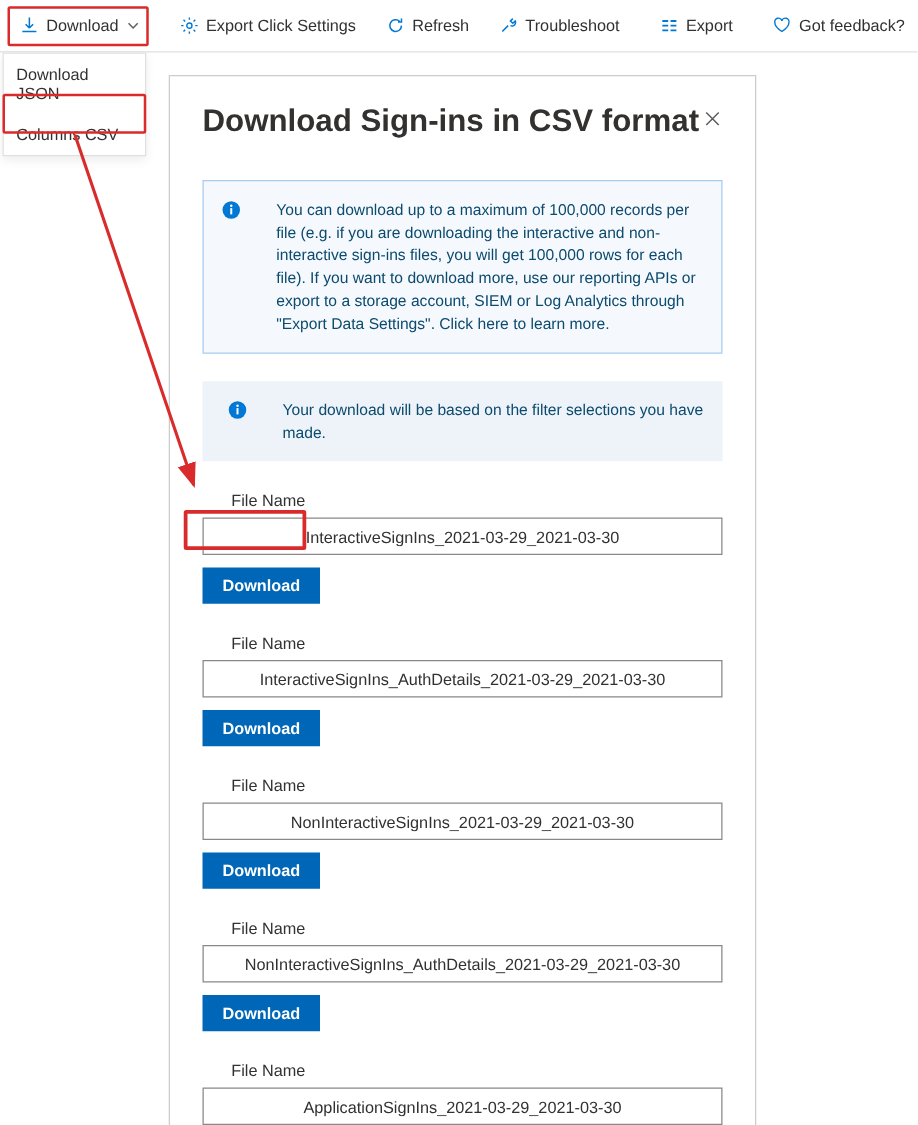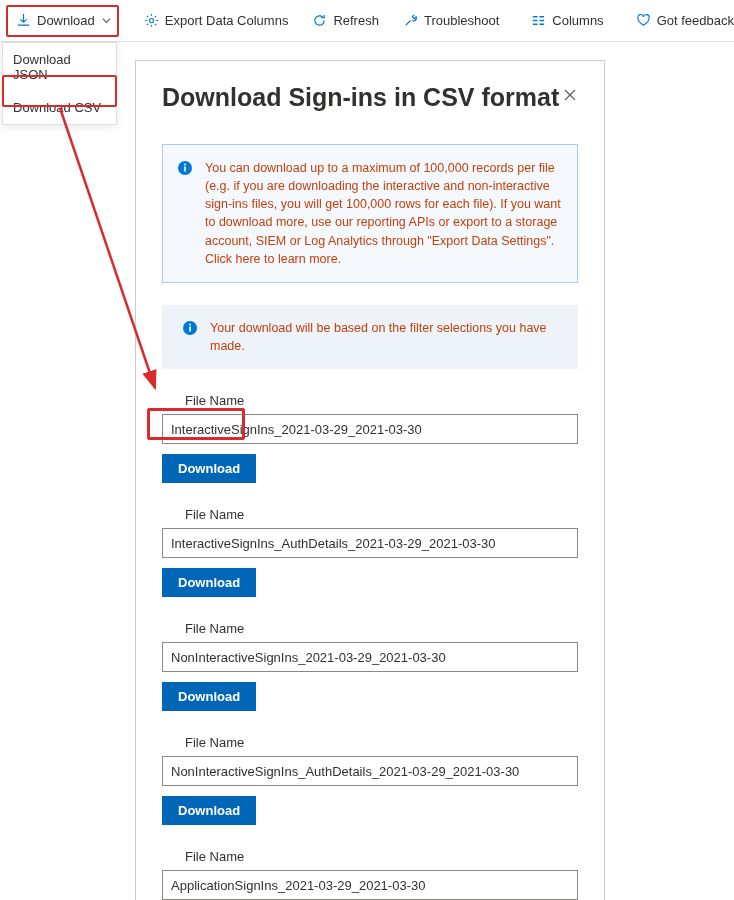--- a/index.html
+++ b/index.html
@@ -89,25 +89,25 @@
     }
     .panel-title {
       font-size: 25px;
       font-weight: 600;
       color: #323130;
     }
     .close { cursor: pointer; font-size: 18px; color:#605e5c; }
     .panel-body { padding: 0 26px 20px 26px; }
     .infobox {
       display: flex;
-      gap: 12px;
+      gap: 28px;
       padding: 14px 14px;
       background: #f5f9fd;
       font-size: 12.5px;
-      color: #c2410c;
+      color: #0c4a6e;
       line-height: 1.45;
     }
     .infobox .icn { flex: 0 0 auto; margin-top: 1px; }
     .infobox.first {
       border: 1px solid #a8cdf0;
       margin-top: 18px;
     }
     .infobox.second {
       background: #edf3f9;
       margin-top: 22px;
@@ -116,20 +116,21 @@
     .section { margin-top: 24px; }
     .label { font-size: 13px; color:#323130; margin-bottom: 6px; margin-left: 23px; }
     .input {
       width: 100%;
       border: 1px solid #8a8886;
       padding: 6px 8px;
       font-size: 13px;
       color: #323130;
       font-family: inherit;
       height: 30px;
+      text-align: center;
     }
     .dlbtn {
       display: inline-block;
       margin-top: 10px;
       background: #0067b8;
       color: #fff;
       font-weight: 600;
       font-size: 13px;
       border: none;
       padding: 7px 16px;
@@ -154,53 +155,53 @@
     <svg width="11" height="11" viewBox="0 0 12 12">
         <path fill="none" stroke="#605e5c" stroke-width="1.3" d="M2 4l4 4 4-4"></path>
       </svg>
   </div>
   <div class="tb-sep"></div>
   <div class="tb-item">
     <svg width="15" height="15" viewBox="0 0 16 16">
         <circle cx="8" cy="8" r="2.2" fill="none" stroke="#0078d4" stroke-width="1.2"></circle>
         <path fill="none" stroke="#0078d4" stroke-width="1.2" d="M8 1v2M8 13v2M1 8h2M13 8h2M3 3l1.4 1.4M11.6 11.6L13 13M13 3l-1.4 1.4M4.4 11.6L3 13"></path>
       </svg>
-    <span class="lbl">Export Data Columns</span>
+    <span class="lbl">Export Click Settings</span>
   </div>
   <div class="tb-item">
     <svg width="15" height="15" viewBox="0 0 16 16">
         <path fill="none" stroke="#0078d4" stroke-width="1.3" d="M13 8a5 5 0 11-1.6-3.7M13 2v3h-3"></path>
       </svg>
     <span class="lbl">Refresh</span>
   </div>
   <div class="tb-item">
     <svg width="15" height="15" viewBox="0 0 16 16">
         <path fill="none" stroke="#0078d4" stroke-width="1.3" d="M3 13l5-5M12 2l-2 2 2 2 2-2a3 3 0 01-4 4"></path>
       </svg>
     <span class="lbl">Troubleshoot</span>
   </div>
   <div class="tb-sep"></div>
   <div class="tb-item">
     <svg width="15" height="15" viewBox="0 0 16 16">
         <path stroke="#0078d4" stroke-width="1.6" d="M2 4h5M2 8h5M2 12h5M9 4h5M9 8h5M9 12h5"></path>
       </svg>
-    <span class="lbl">Columns</span>
+    <span class="lbl">Export</span>
   </div>
   <div class="tb-sep"></div>
   <div class="tb-item">
     <svg width="15" height="15" viewBox="0 0 16 16">
         <path fill="none" stroke="#0078d4" stroke-width="1.2" d="M8 13S2 9 2 5.5A3 3 0 018 4a3 3 0 016 1.5C14 9 8 13 8 13z"></path>
       </svg>
     <span class="lbl">Got feedback?</span>
   </div>
 </div>
 
 <div class="dropdown">
   <div class="menu-item">Download JSON</div>
-  <div class="menu-item">Download CSV</div>
+  <div class="menu-item">Columns CSV</div>
 </div>
 
 <div class="panel-wrap">
   <div class="panel-header">
     <div class="panel-title">Download Sign-ins in CSV format</div>
     <div class="close">
       <svg width="16" height="16" viewBox="0 0 16 16">
           <path stroke="#605e5c" stroke-width="1.2" d="M3 3l10 10M13 3L3 13"></path>
         </svg>
     </div>

